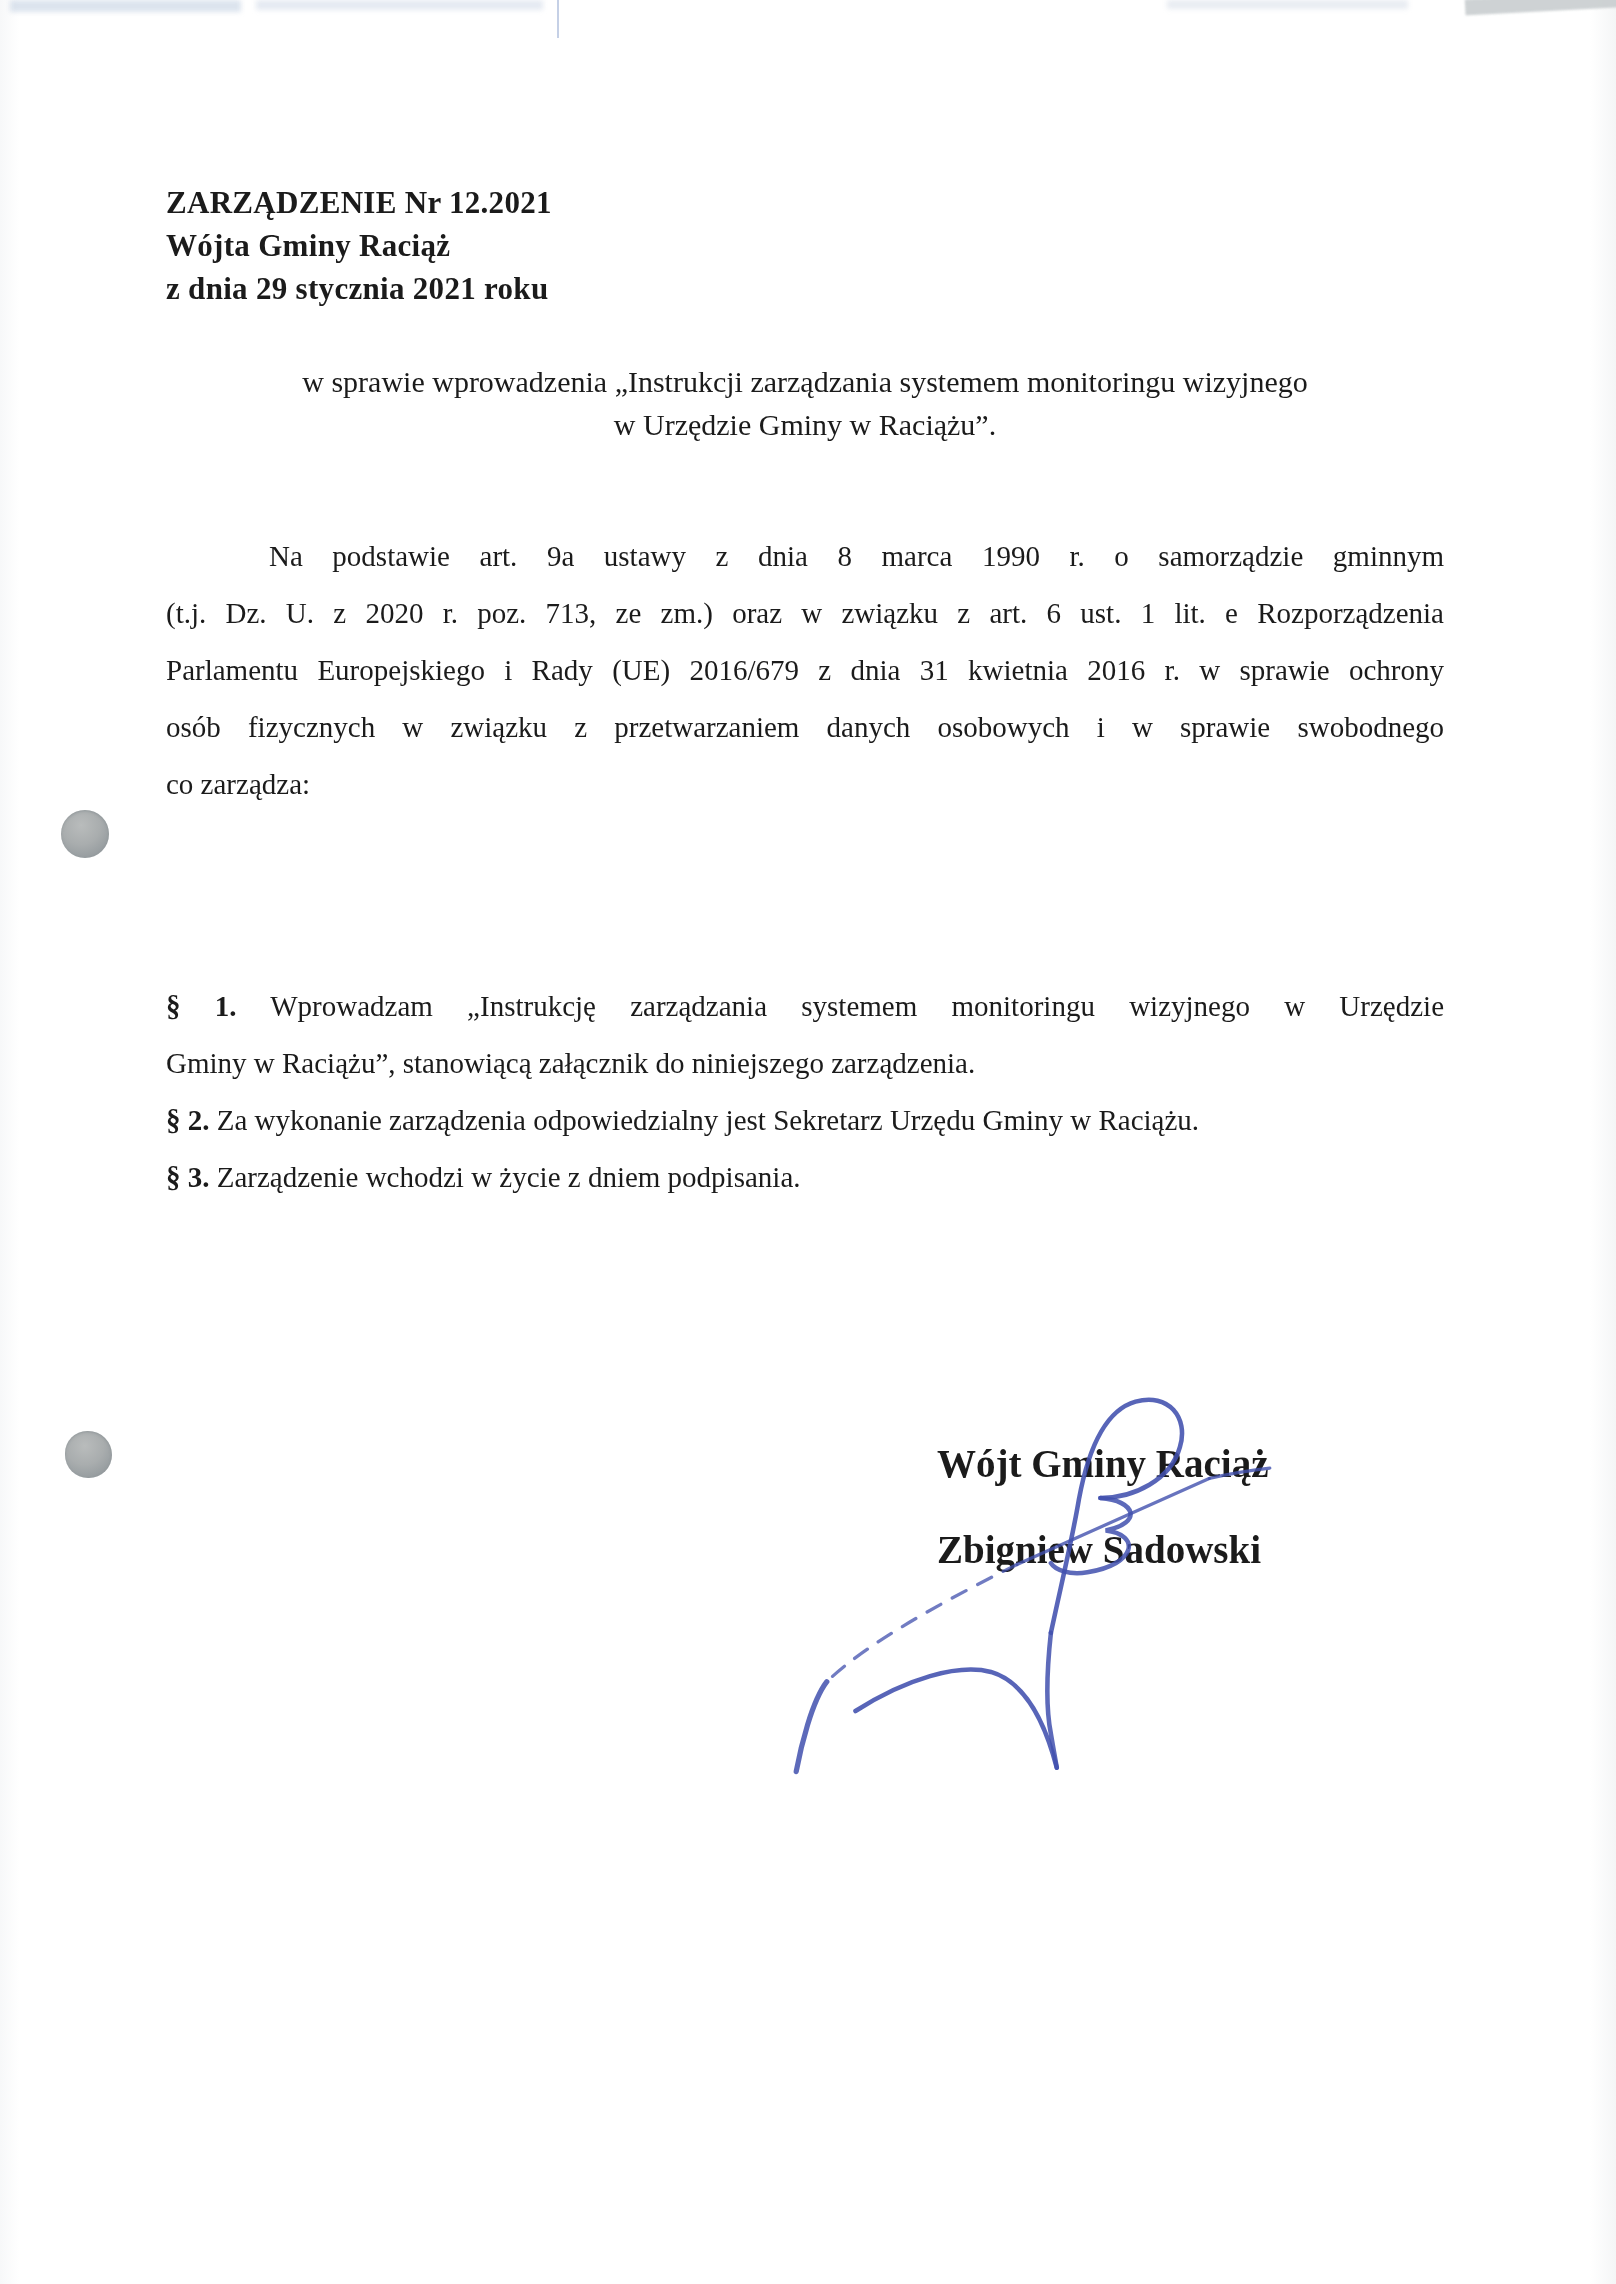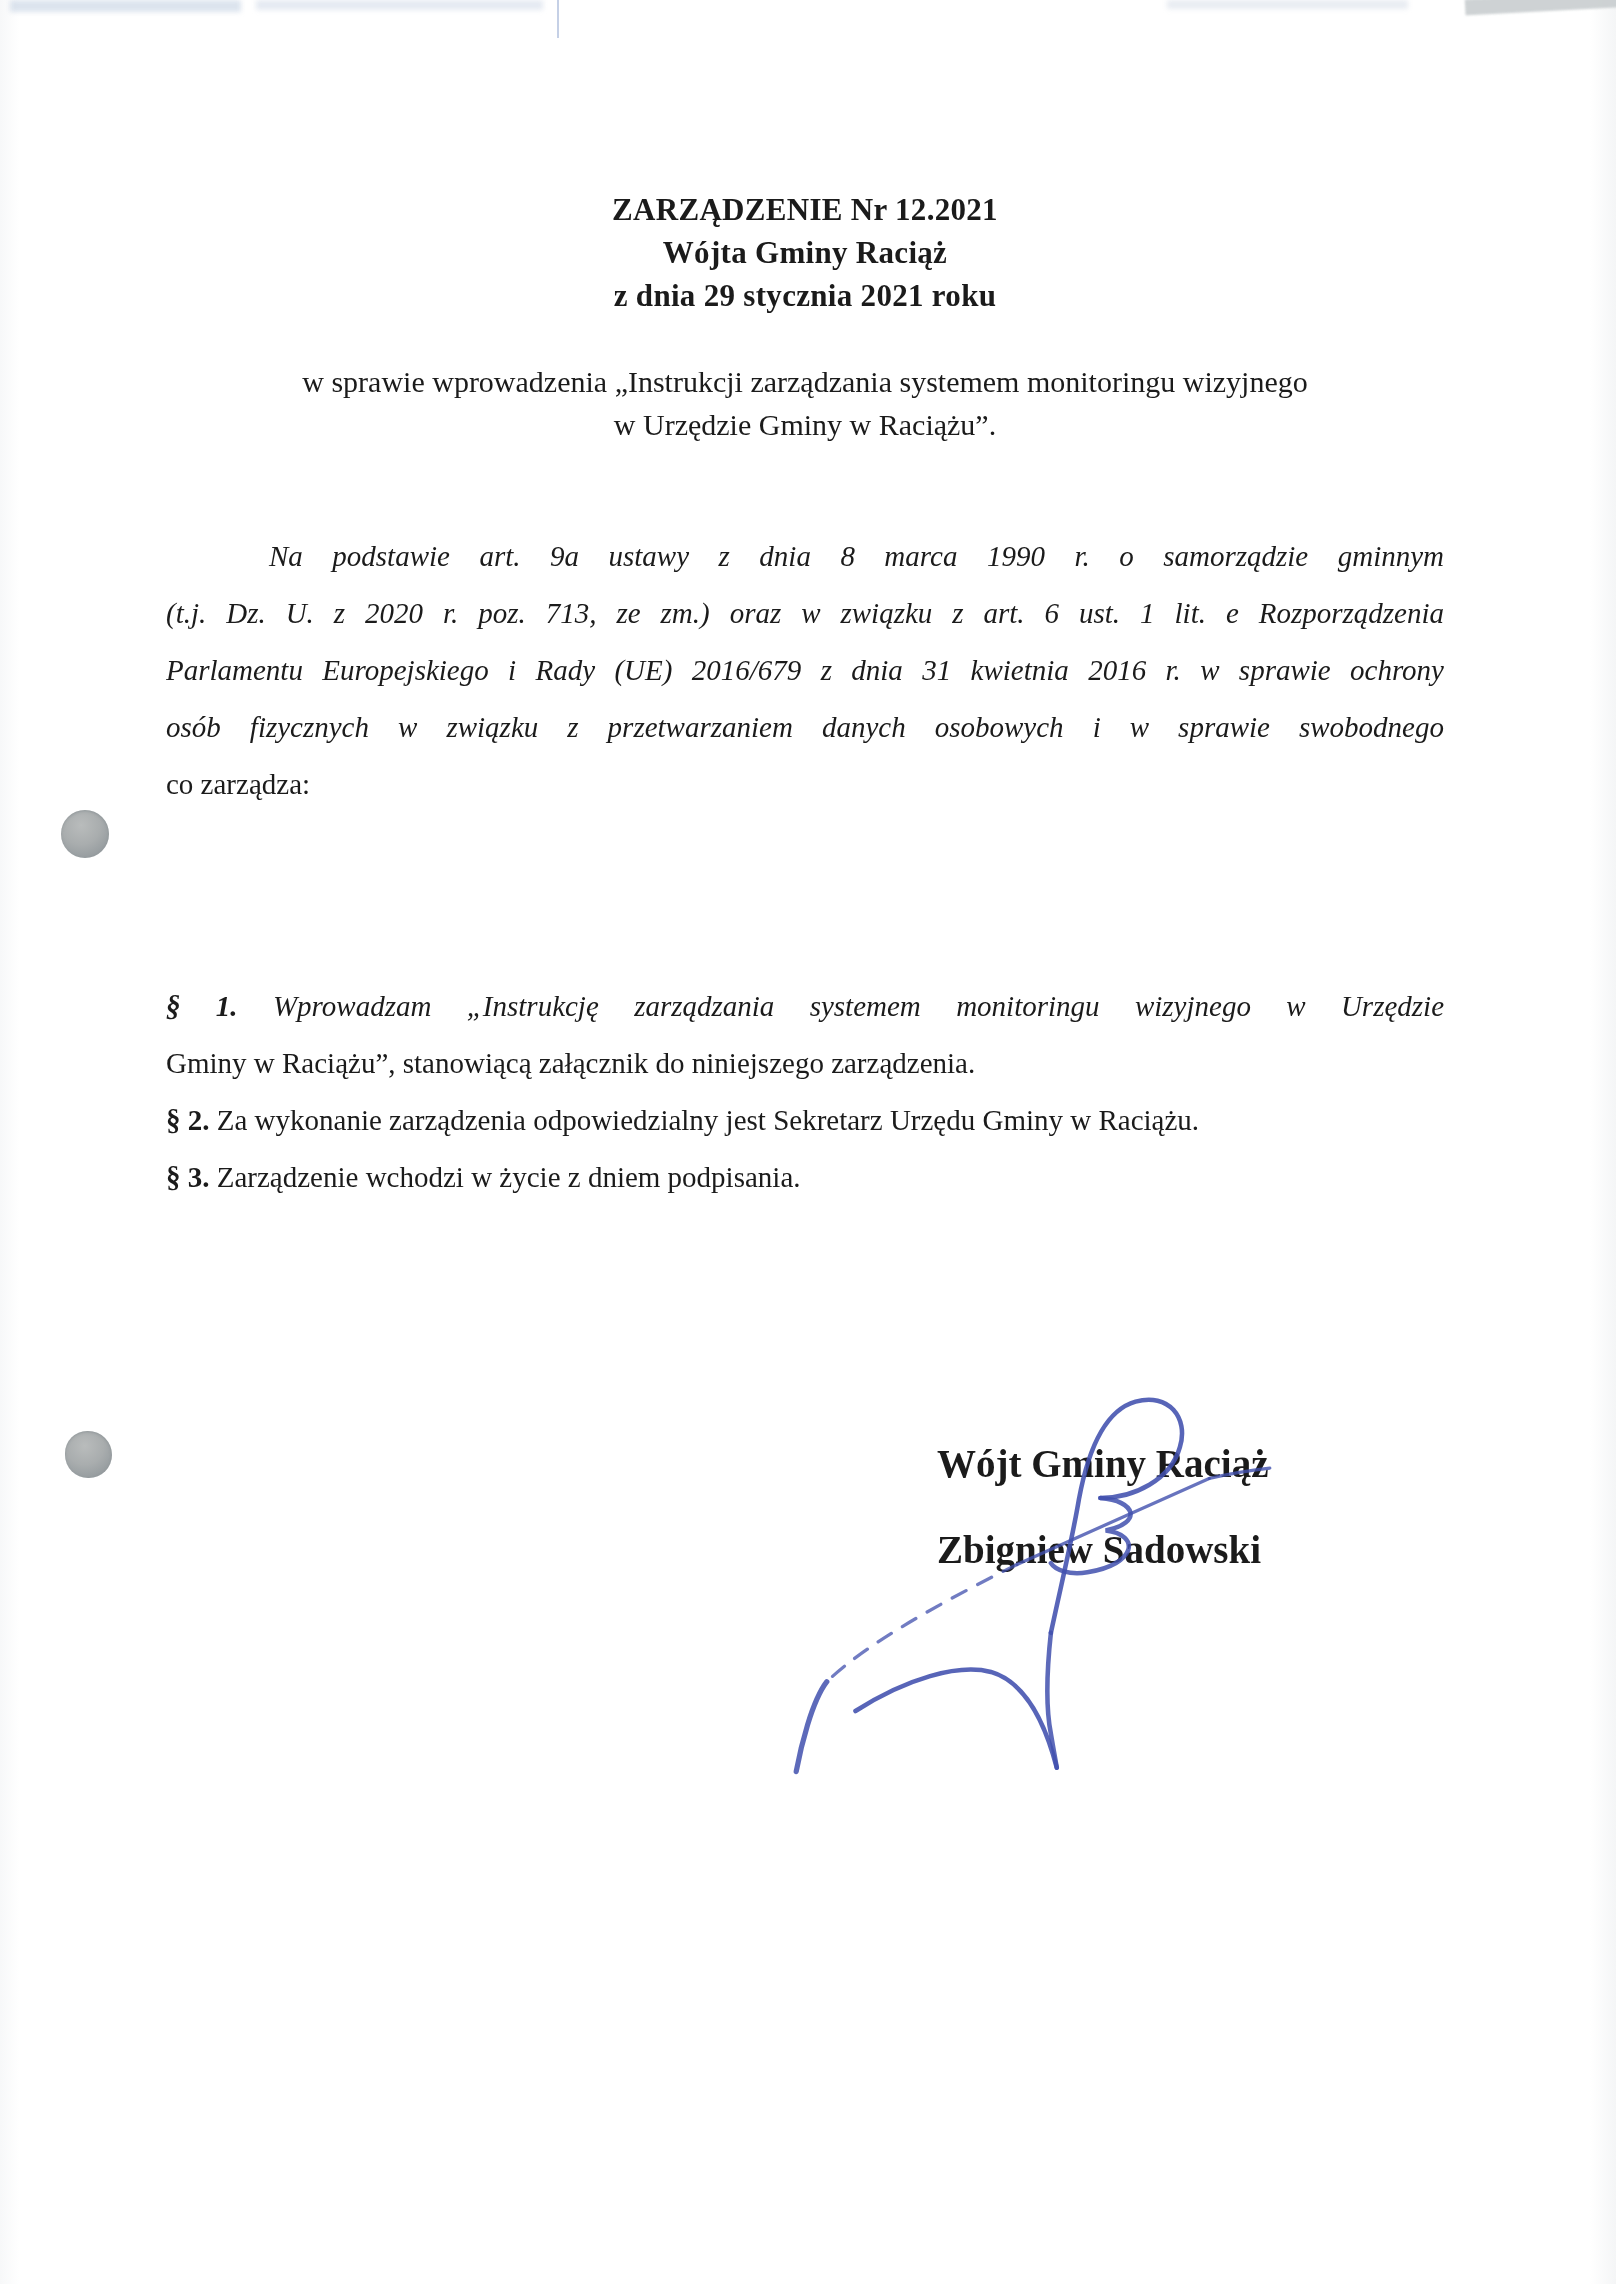--- a/index.html
+++ b/index.html
@@ -11,29 +11,29 @@
     position: relative;
     overflow: hidden;
   }
   .page {
     position: absolute; inset: 0;
     background: linear-gradient(90deg, #f7f8f9 0px, #ffffff 19.6px, #ffffff 1590px, #f4f5f6 1617px);
   }
   .content { position: absolute; left: 166px; width: 1278px; }
 
   
-  .title-block { top: 188px; text-align: center; }
+  .title-block { top: 181px; }
   .title-line { font-size: 31px; font-weight: bold; line-height: 43px; height: 43px; letter-spacing: 0.3px; }
   .subject-block { top: 360px; text-align: center; }
   .subject-line { font-size: 30px; font-weight: normal; line-height: 43px; height: 43px; }
 
   
   .legal-block { top: 528px; }
   .bline { font-size: 29px; line-height: 57px; height: 57px; overflow: hidden; white-space: normal; }
-  .just { text-align: justify; text-align-last: justify; text-justify: inter-word; font-style: italic; }
+  .just { text-align: justify; text-align-last: justify; text-justify: inter-word; }
   .indent { padding-left: 103px; }
 
   
   .sections-block { top: 978px; }
   .secnum { font-weight: bold; }
 
   
   .sig-role, .sig-name {
     position: absolute; font-size: 39px; font-weight: bold; line-height: 39px; white-space: nowrap;
   }

